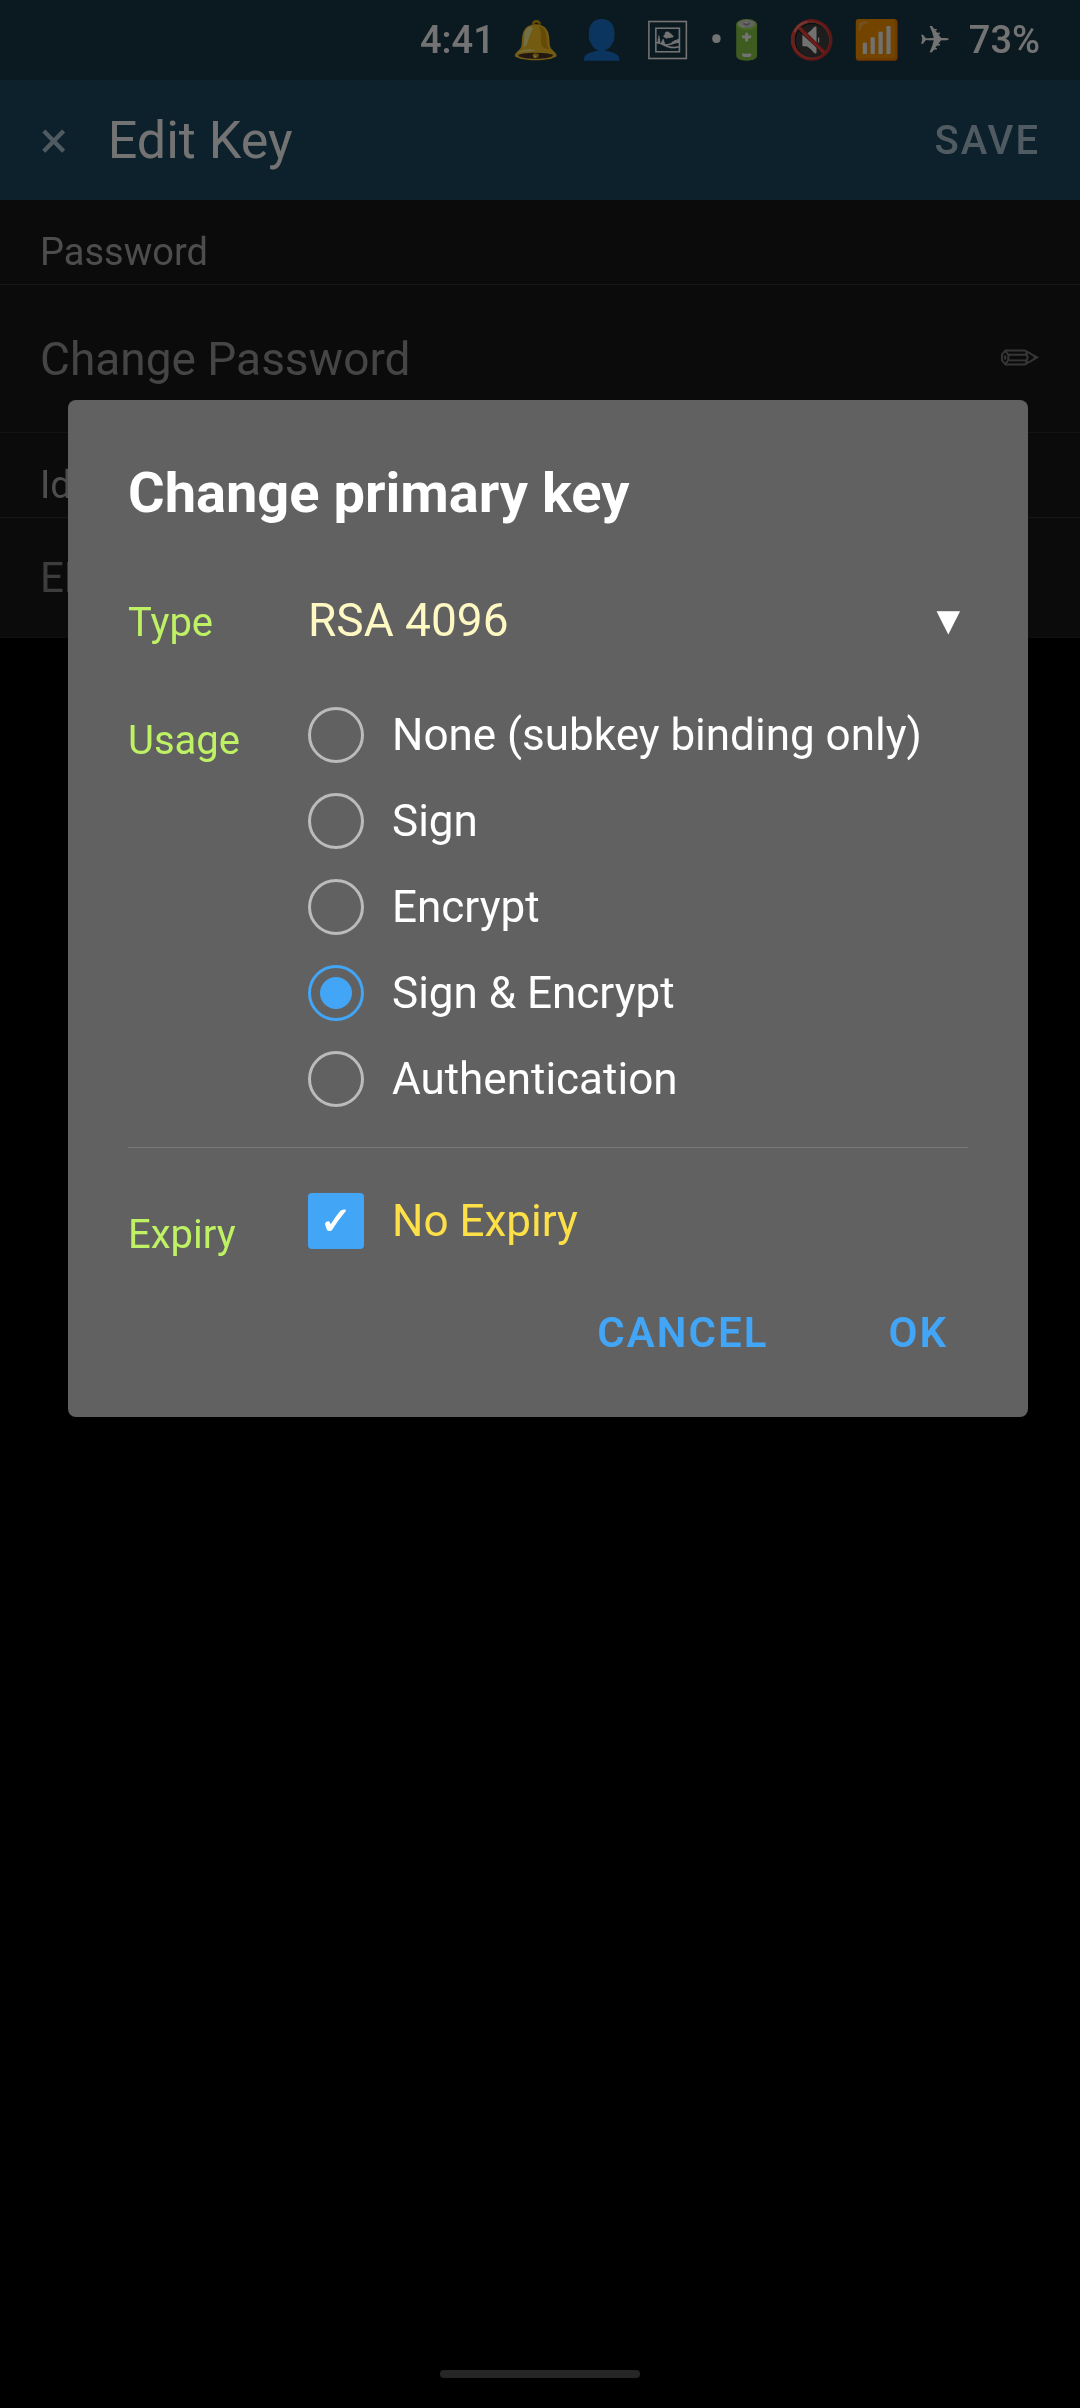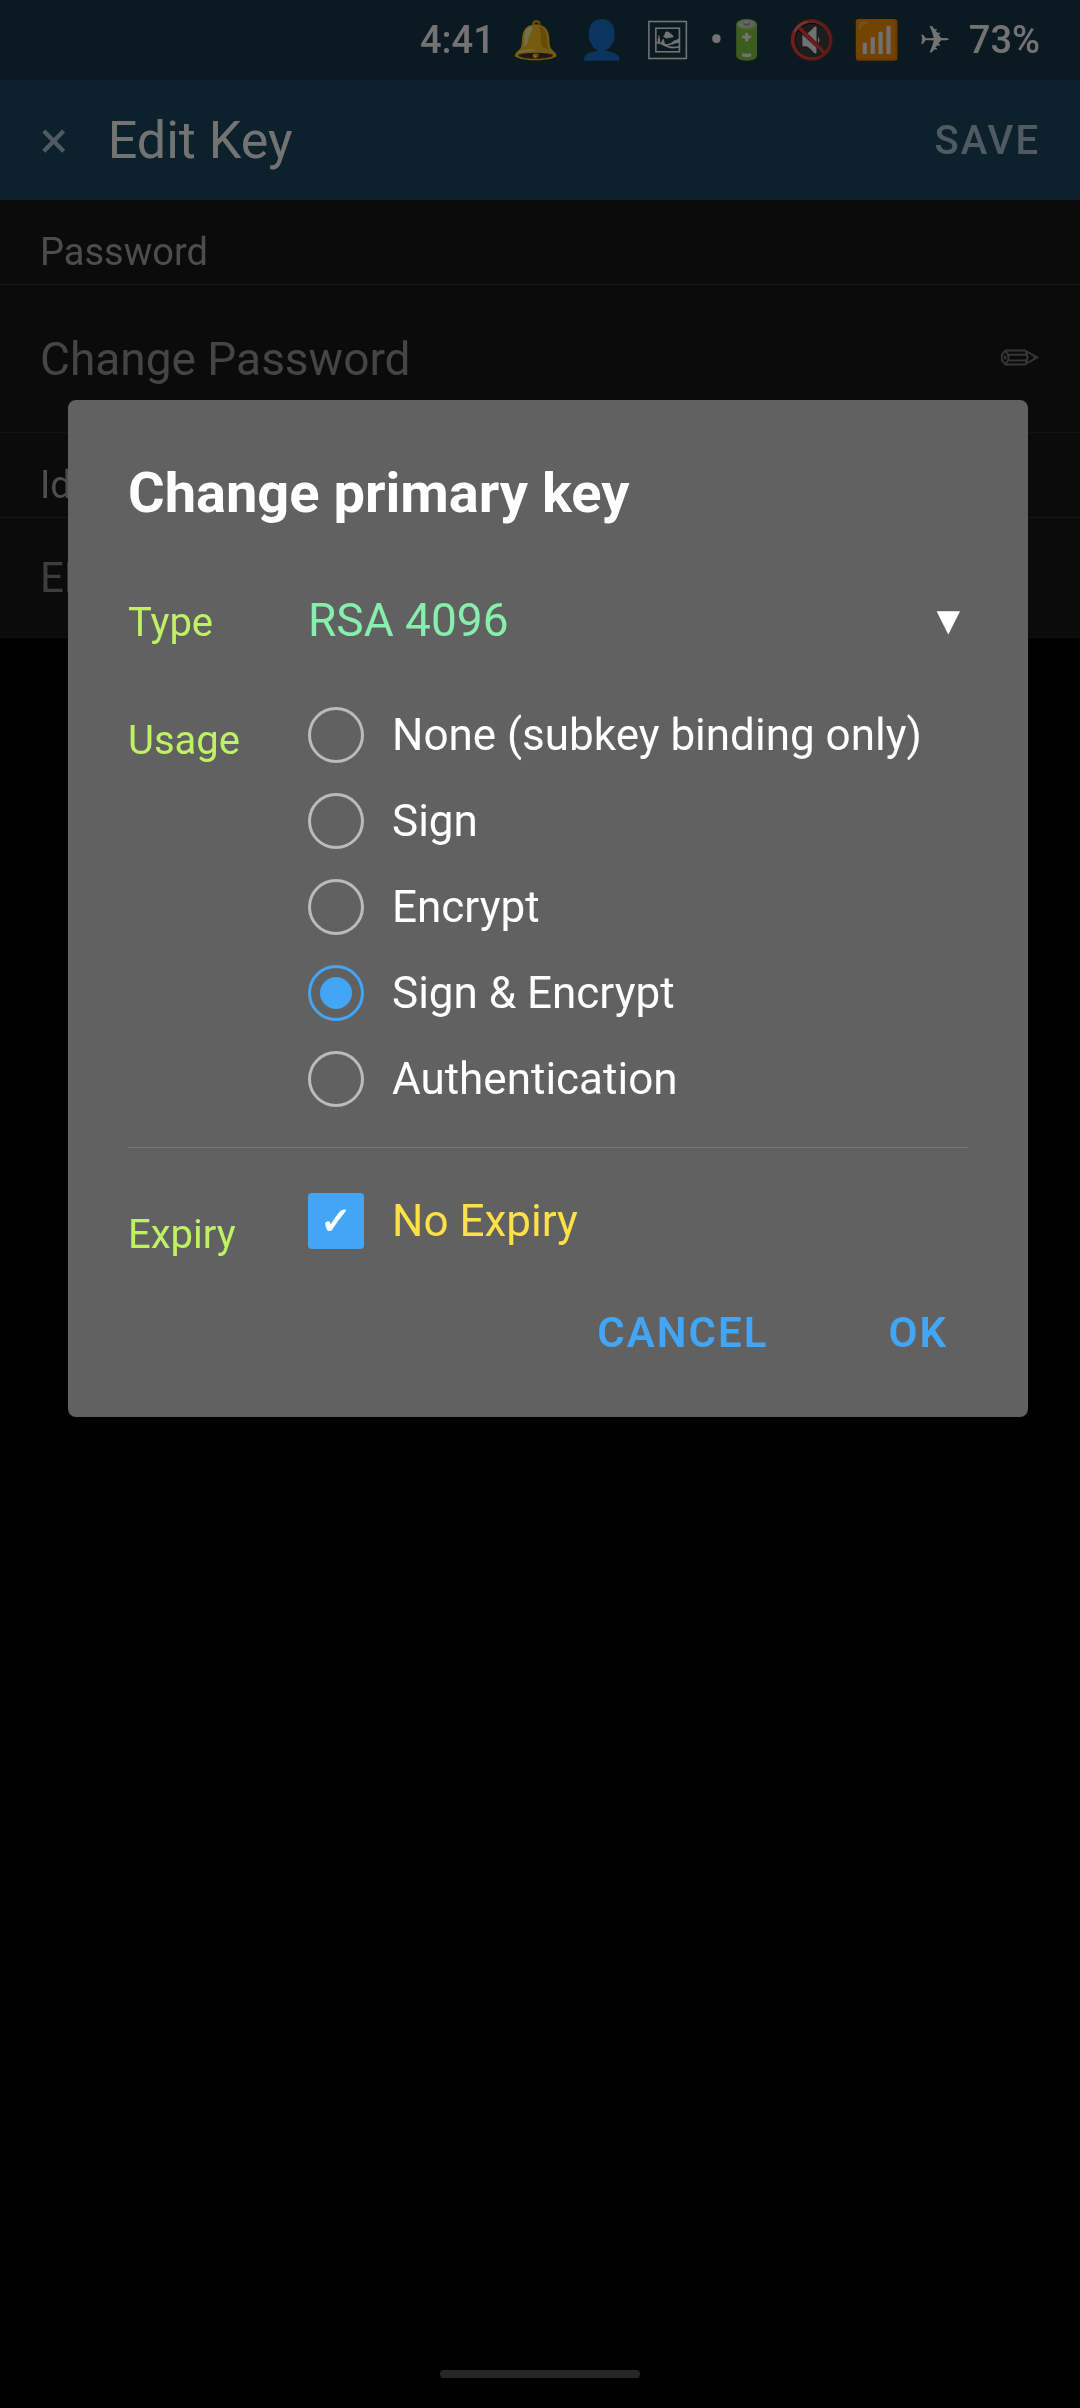--- a/index.html
+++ b/index.html
@@ -147,21 +147,21 @@
       display: flex;
       align-items: center;
       justify-content: space-between;
       background: transparent;
       border: none;
       padding: 12px 0;
       cursor: pointer;
       width: 100%;
     }
     .dropdown-value {
-      color: #86efac;
+      color: #fef9c3;
       font-size: 46px;
       font-weight: 400;
     }
     .dropdown-arrow {
       color: #fff;
       font-size: 40px;
     }
 
     
     .radio-group {

